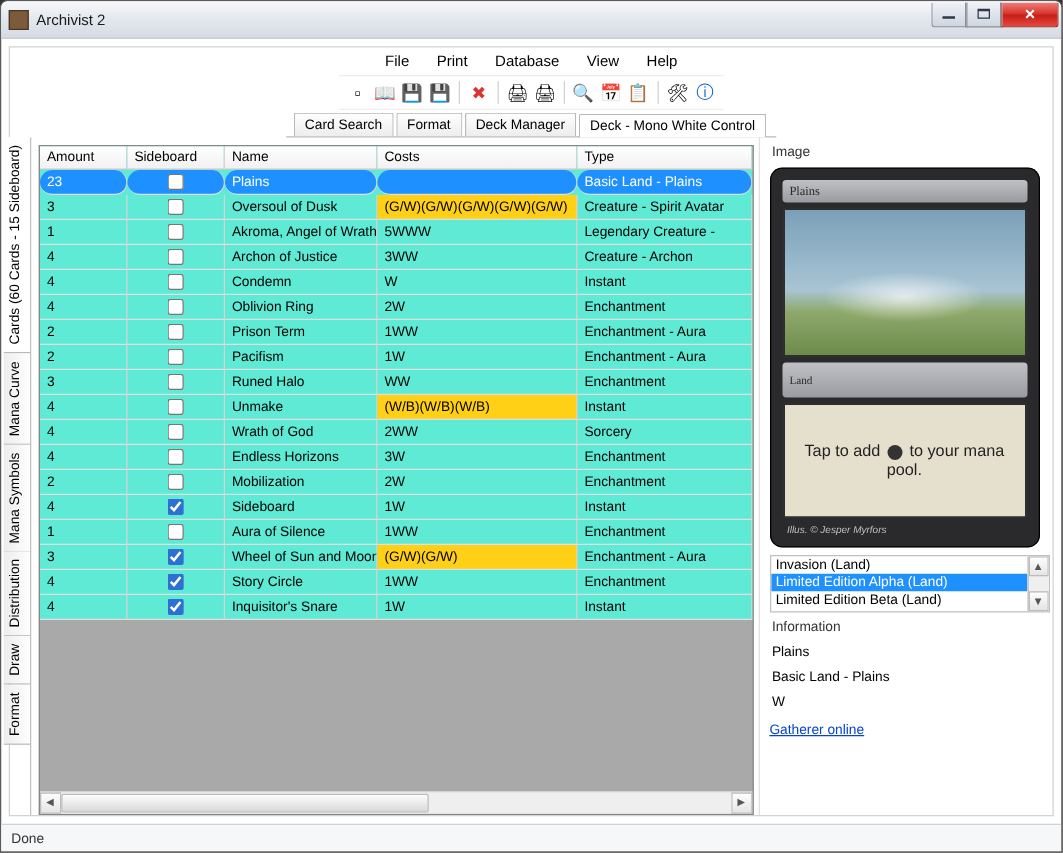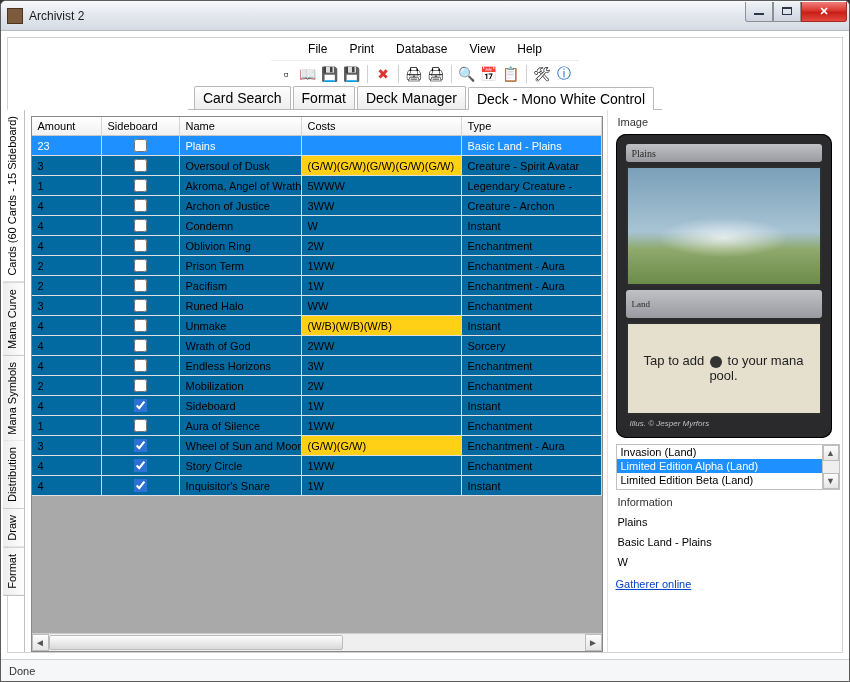--- a/index.html
+++ b/index.html
@@ -22,40 +22,40 @@
 
     .inner-frame { flex: 1; display: flex; flex-direction: column; border: 1px solid #cfd3d8; margin: 6px; background: #fff; min-height: 0; align-items: center; }
 
     .menubar { height: 22px; display: flex; align-items: center; gap: 2px; padding: 0 6px; font-size: 12px; }
     .menubar span { padding: 2px 10px; cursor: default; }
 
     .toolbar { height: 28px; display: flex; align-items: center; gap: 4px; padding: 0 6px; border-top: 1px solid #eee; border-bottom: 1px solid #eee; }
     .toolbar .sep { width: 1px; height: 18px; background: #d0d0d0; margin: 0 2px; }
     .tb-icon { width: 18px; height: 18px; display: flex; align-items: center; justify-content: center; font-size: 14px; cursor: default; }
 
-    .tabstrip { height: 22px; display: flex; align-items: end; padding: 0 6px; border-bottom: 1px solid #b9b9b9; font-size: 14px; }
+    .tabstrip { height: 22px; display: flex; align-items: end; padding: 0 6px; border-bottom: 1px solid #b9b9b9; font-size: 11px; }
     .tab { padding: 3px 8px; border: 1px solid #b9b9b9; border-bottom: none; background: linear-gradient(to bottom, #fefefe, #ededed); margin-right: 2px; border-radius: 2px 2px 0 0; cursor: default; }
     .tab.active { background: #fff; position: relative; top: 1px; }
 
     .workarea { flex: 1; display: flex; min-height: 0; }
 
     
     .vtabs { width: 22px; display: flex; flex-direction: column; border-right: 1px solid #c0c0c0; }
     .vtab { flex: 0 0 auto; writing-mode: vertical-rl; transform: rotate(180deg); font-size: 11px; padding: 6px 3px; border-top: 1px solid #b9b9b9; background: linear-gradient(to right, #fefefe, #ededed); cursor: default; text-align: center; }
     .vtab.active { background: #fff; }
 
     .center { flex: 1; display: flex; flex-direction: column; border-right: 1px solid #e0e0e0; min-width: 0; padding: 6px 4px 0 6px; }
 
     .grid-wrap { flex: 1; border: 1px solid #888; background: #a9a9a9; overflow: hidden; display: flex; flex-direction: column; }
-    .grid { background: #0369a1; }
+    .grid { background: #5eead4; }
     .grid-head, .grid-row { display: grid; grid-template-columns: 70px 78px 122px 160px 140px; font-size: 11px; }
     .grid-head { position: sticky; top: 0; }
     .grid-head .cell { background: linear-gradient(to bottom, #ffffff, #f1f1f1); border-right: 1px solid #d4d4d4; border-bottom: 1px solid #c7c7c7; padding: 3px 6px; white-space: nowrap; }
     .grid-row .cell { border-right: 1px solid #d4d4d4; border-bottom: 1px solid #e0e0e0; padding: 2px 6px; white-space: nowrap; overflow: hidden; text-overflow: clip; height: 20px; line-height: 16px; }
-    .grid-row.sel .cell { background: #1e90ff; color: #fff; }
+    .grid-row.sel .cell { background: #1e90ff; color: #fff; border-radius: 10px; }
     .cell.cb { display: flex; align-items: center; justify-content: center; }
     .cell.cb input { accent-color: #2d6fd2; width: 13px; height: 13px; }
     .cell.gold { background: #ffd015; }
 
     .hscroll { height: 18px; background: #f2f2f2; border-top: 1px solid #ccc; display: flex; align-items: center; }
     .hscroll .arrow { width: 17px; height: 100%; display:flex; align-items:center; justify-content:center; border: 1px solid #bcbcbc; background: linear-gradient(to bottom,#fdfdfd,#e5e5e5); font-size: 10px; color:#555; }
     .hscroll .track { flex:1; height: 100%; background:#efefef; position:relative; }
     .hscroll .thumb { position:absolute; top:1px; bottom:1px; left:0; width:55%; background: linear-gradient(to bottom,#fdfdfd,#d9d9d9); border:1px solid #bcbcbc; border-radius:2px; }
 
     

